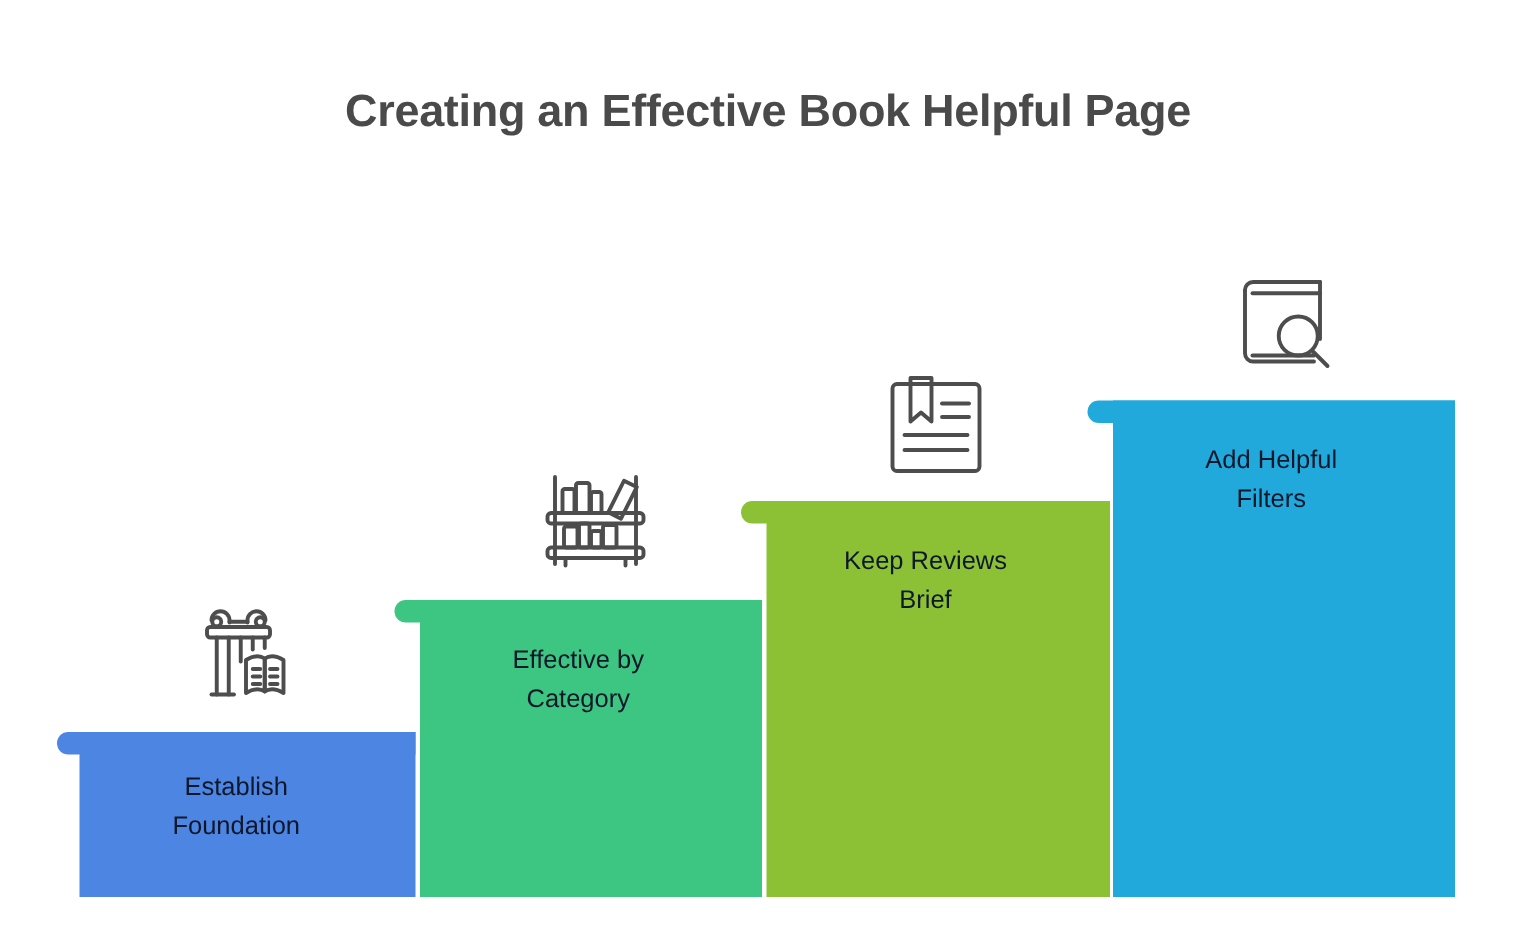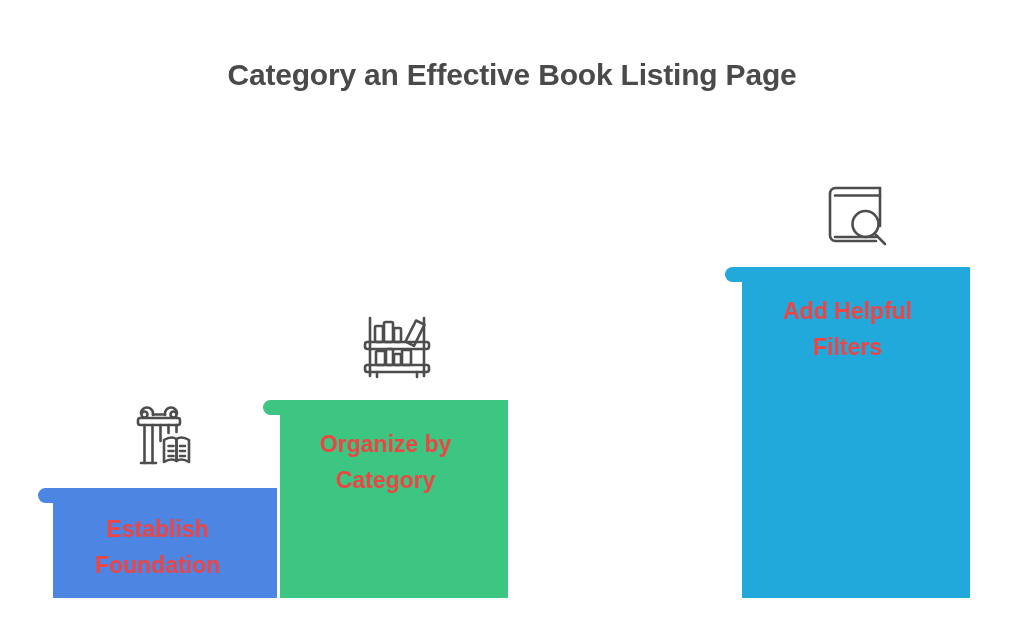--- a/index.html
+++ b/index.html
@@ -55,42 +55,41 @@
     top: 0;
     right: 0;
     bottom: 0;
   }
 
   .step-label {
     position: absolute;
     left: 0;
     right: 0;
     text-align: center;
-    color: #ef4444;
-    font-size: 23px;
+    color: #0f172a;
+    font-size: 17px;
     line-height: 1.55;
     padding: 0 10px;
     box-sizing: border-box;
     white-space: pre-line;
-    font-weight: bold;
   }
 
   .step-icon {
     position: absolute;
     bottom: 100%;
     margin-bottom: 14px;
   }
   .step-icon svg {
     display: block;
   }
 </style>
 </head>
 <body>
 
-<div id="page-title">Category an Effective Book Listing Page</div>
+<div id="page-title">Creating an Effective Book Helpful Page</div>
 
 <div id="chart">
 
   <div class="step" style="left:38px; width:239px; height:110px;">
     <div class="step-cap" style="left:0; width:239px; background:#4d85e3;"></div>
     <div class="step-body" style="width:224px; background:#4d85e3;"></div>
     <div class="step-label" style="top:24px;">Establish
 Foundation</div>
 
     <div class="step-icon" style="left:90px;">
@@ -115,21 +114,21 @@
         <path d="M61 40c-5-3-9.5-3-12.5-1v22c3-2 7.5-2 12.5 1V40z"></path>
         <path d="M40.5 46h5M40.5 51h5M40.5 56h5"></path>
         <path d="M52 46h5M52 51h5M52 56h5"></path>
       </svg>
     </div>
   </div>
 
   <div class="step" style="left:263px; width:245px; height:198px;">
     <div class="step-cap" style="left:0; width:245px; background:#3dc681;"></div>
     <div class="step-body" style="width:228px; background:#3dc681;"></div>
-    <div class="step-label" style="top:27px;">Organize by
+    <div class="step-label" style="top:27px;">Effective by
 Category</div>
 
     <div class="step-icon" style="left:95px;">
       <svg width="78" height="78" viewBox="0 0 78 78" fill="none" stroke="#4d4d4d" stroke-width="2.6" stroke-linecap="round" stroke-linejoin="round">
 
         <path d="M12 10v58"></path>
         <path d="M66 10v58"></path>
 
         <rect x="7" y="34" width="64" height="7" rx="2.4"></rect>
         <rect x="7" y="57" width="64" height="7" rx="2.4"></rect>
@@ -143,20 +142,41 @@
         <rect x="18" y="43" width="9" height="14" rx="1.5"></rect>
         <rect x="28" y="41" width="7" height="16" rx="1.5"></rect>
         <rect x="36" y="46" width="7" height="11" rx="1.5"></rect>
         <rect x="44" y="42" width="9" height="15" rx="1.5"></rect>
 
         <path d="M19 64v5M59 64v5"></path>
       </svg>
     </div>
   </div>
 
+  <div class="step" style="left:494px; width:246px; height:264px;">
+    <div class="step-cap" style="left:0; width:246px; background:#8cc135;"></div>
+    <div class="step-body" style="width:229px; background:#8cc135;"></div>
+    <div class="step-label" style="top:27px;">Keep Reviews
+Brief</div>
+
+    <div class="step-icon" style="left:93px;">
+      <svg width="74" height="74" viewBox="0 0 74 74" fill="none" stroke="#4d4d4d" stroke-width="2.6" stroke-linecap="round" stroke-linejoin="round">
+
+        <rect x="8" y="10" width="58" height="58" rx="3"></rect>
+
+        <path d="M20 6h14v29l-7-6-7 6z"></path>
+
+        <path d="M41 23h18"></path>
+        <path d="M41 32h18"></path>
+
+        <path d="M16 44h42"></path>
+        <path d="M16 54h42"></path>
+      </svg>
+    </div>
+  </div>
 
   <div class="step" style="left:725px; width:245px; height:331px;">
     <div class="step-cap" style="left:0; width:245px; background:#22a9db;"></div>
     <div class="step-body" style="width:228px; background:#22a9db;"></div>
     <div class="step-label" style="top:27px;">Add Helpful
 Filters</div>
 
     <div class="step-icon" style="left:93px;">
       <svg width="76" height="76" viewBox="0 0 76 76" fill="none" stroke="#4d4d4d" stroke-width="2.6" stroke-linecap="round" stroke-linejoin="round">
 

